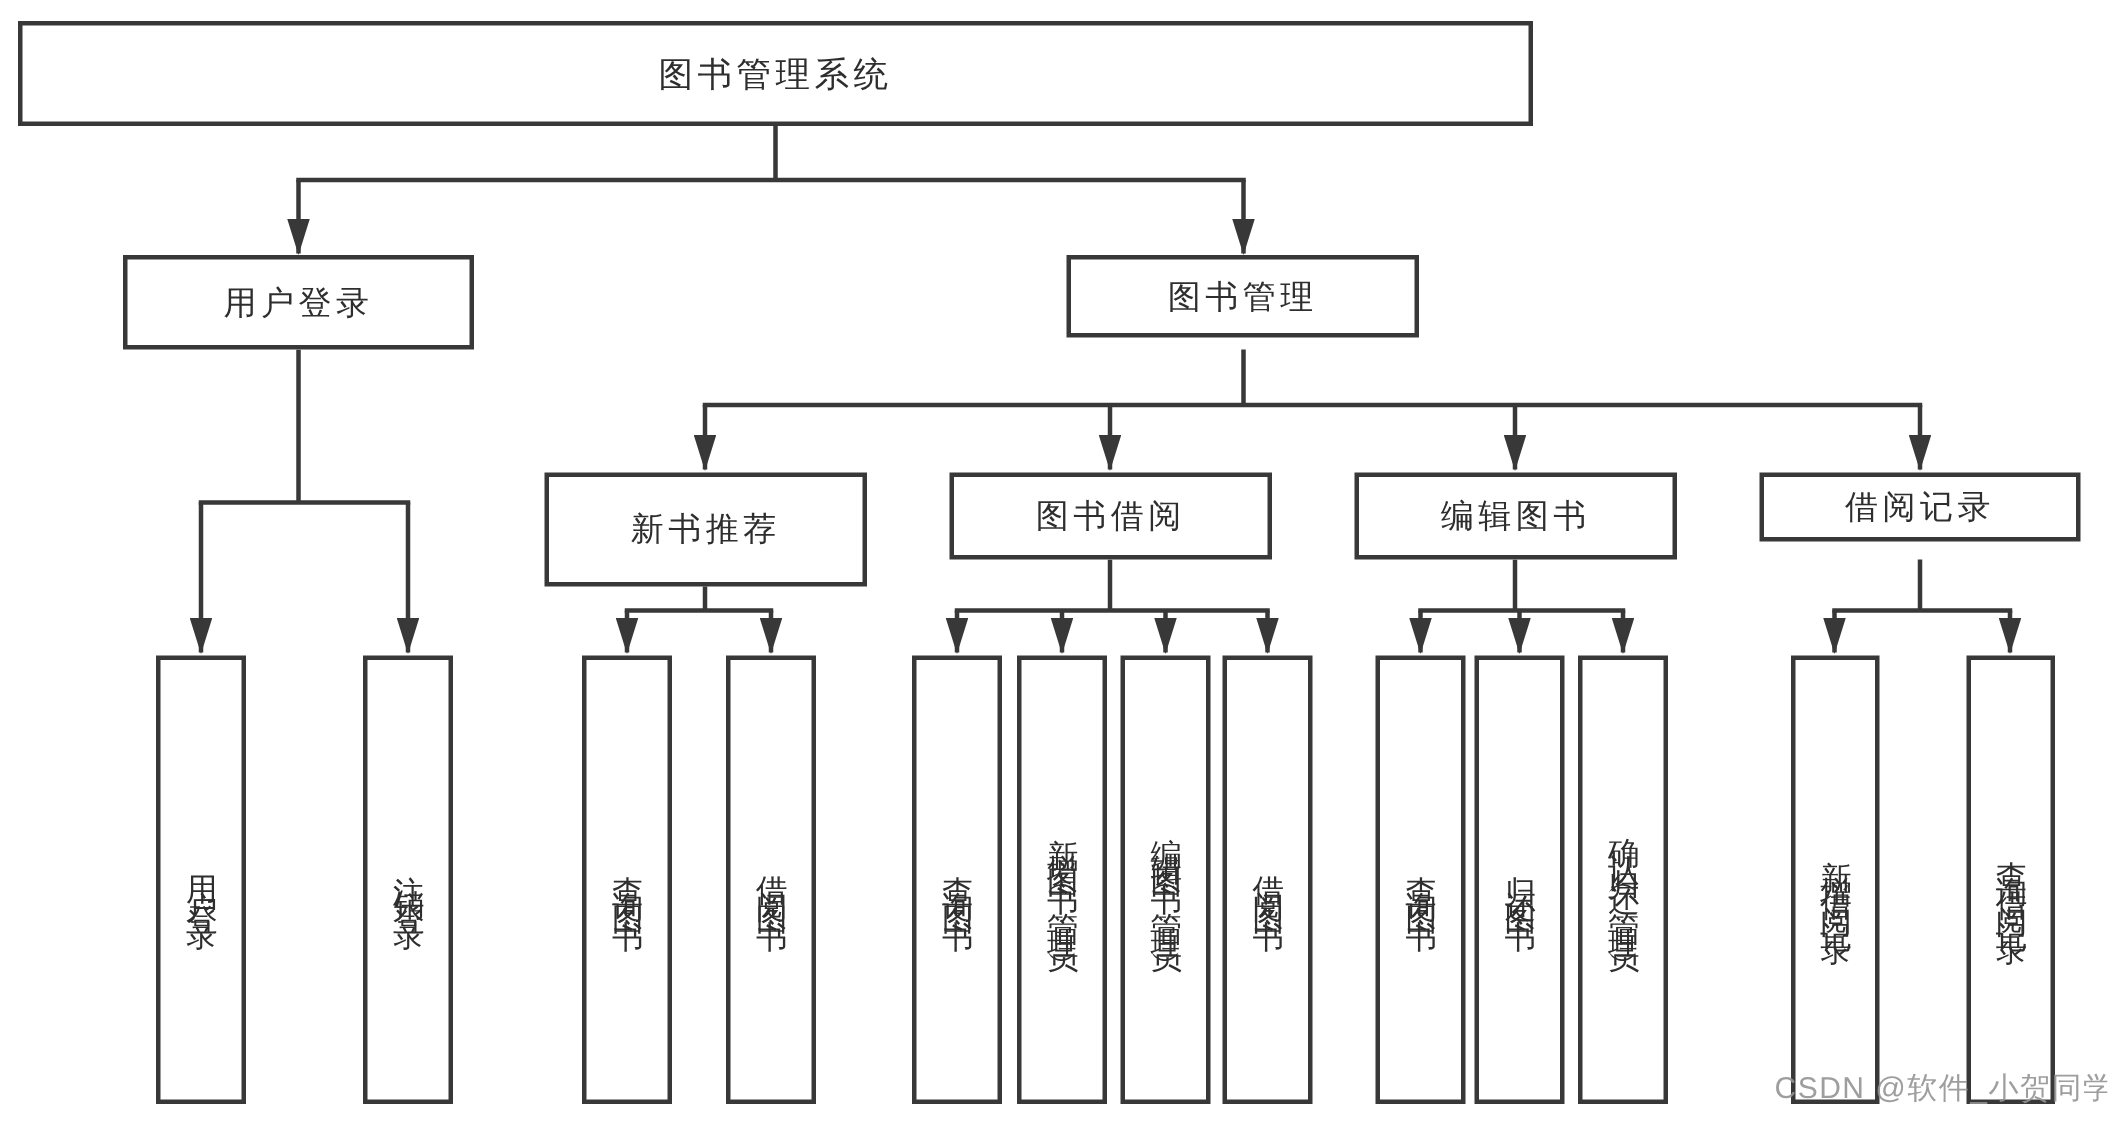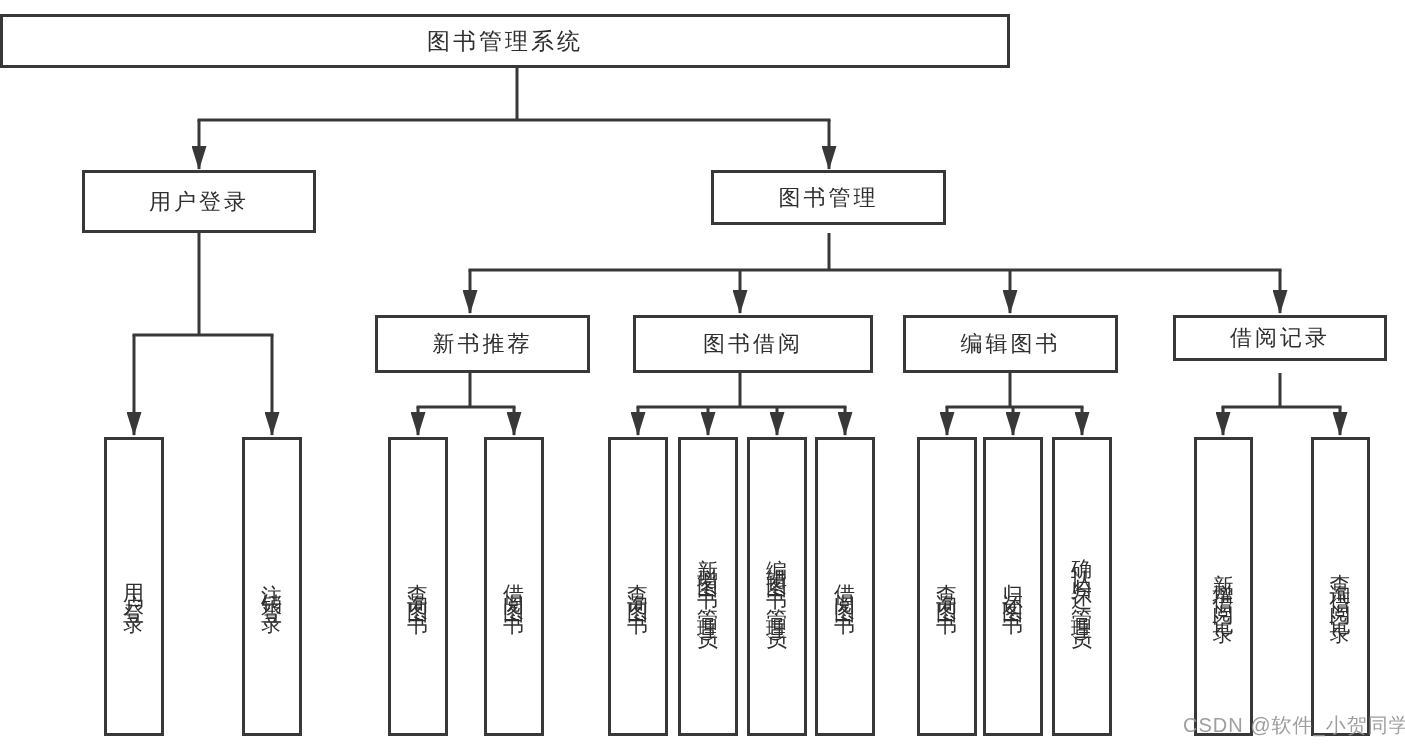--- a/index.html
+++ b/index.html
@@ -82,27 +82,27 @@
     <line x1="708" y1="407" x2="708" y2="435" stroke="#383838" stroke-width="3" marker-end="url(#ah)"></line>
     <line x1="777" y1="407" x2="777" y2="435" stroke="#383838" stroke-width="3" marker-end="url(#ah)"></line>
     <line x1="845" y1="407" x2="845" y2="435" stroke="#383838" stroke-width="3" marker-end="url(#ah)"></line>
     <line x1="947" y1="407" x2="947" y2="435" stroke="#383838" stroke-width="3" marker-end="url(#ah)"></line>
     <line x1="1013" y1="407" x2="1013" y2="435" stroke="#383838" stroke-width="3" marker-end="url(#ah)"></line>
     <line x1="1082" y1="407" x2="1082" y2="435" stroke="#383838" stroke-width="3" marker-end="url(#ah)"></line>
     <line x1="1223" y1="407" x2="1223" y2="435" stroke="#383838" stroke-width="3" marker-end="url(#ah)"></line>
     <line x1="1340" y1="407" x2="1340" y2="435" stroke="#383838" stroke-width="3" marker-end="url(#ah)"></line>
   </svg>
 
-  <div class="box h title" style="left:0;top:14px;width:1010px;height:54px">图书管理系统</div>
+  <div class="box h title" style="left:12px;top:14px;width:1010px;height:70px">图书管理系统</div>
 
   <div class="box h" style="left:82px;top:170px;width:234px;height:63px">用户登录</div>
   <div class="box h" style="left:711px;top:170px;width:235px;height:55px">图书管理</div>
 
-  <div class="box h" style="left:375px;top:315px;width:215px;height:58px">新书推荐</div>
-  <div class="box h" style="left:633px;top:315px;width:240px;height:58px">图书借阅</div>
+  <div class="box h" style="left:363px;top:315px;width:215px;height:76px">新书推荐</div>
+  <div class="box h" style="left:633px;top:315px;width:215px;height:58px">图书借阅</div>
   <div class="box h" style="left:903px;top:315px;width:215px;height:58px">编辑图书</div>
   <div class="box h" style="left:1173px;top:315px;width:214px;height:46px">借阅记录</div>
 
   <div class="box v" style="left:104px;top:437px;width:60px;height:299px">用户登录</div>
   <div class="box v" style="left:242px;top:437px;width:60px;height:299px">注销登录</div>
 
   <div class="box v" style="left:388px;top:437px;width:60px;height:299px">查询图书</div>
   <div class="box v" style="left:484px;top:437px;width:60px;height:299px">借阅图书</div>
 
   <div class="box v" style="left:608px;top:437px;width:60px;height:299px">查询图书</div>

